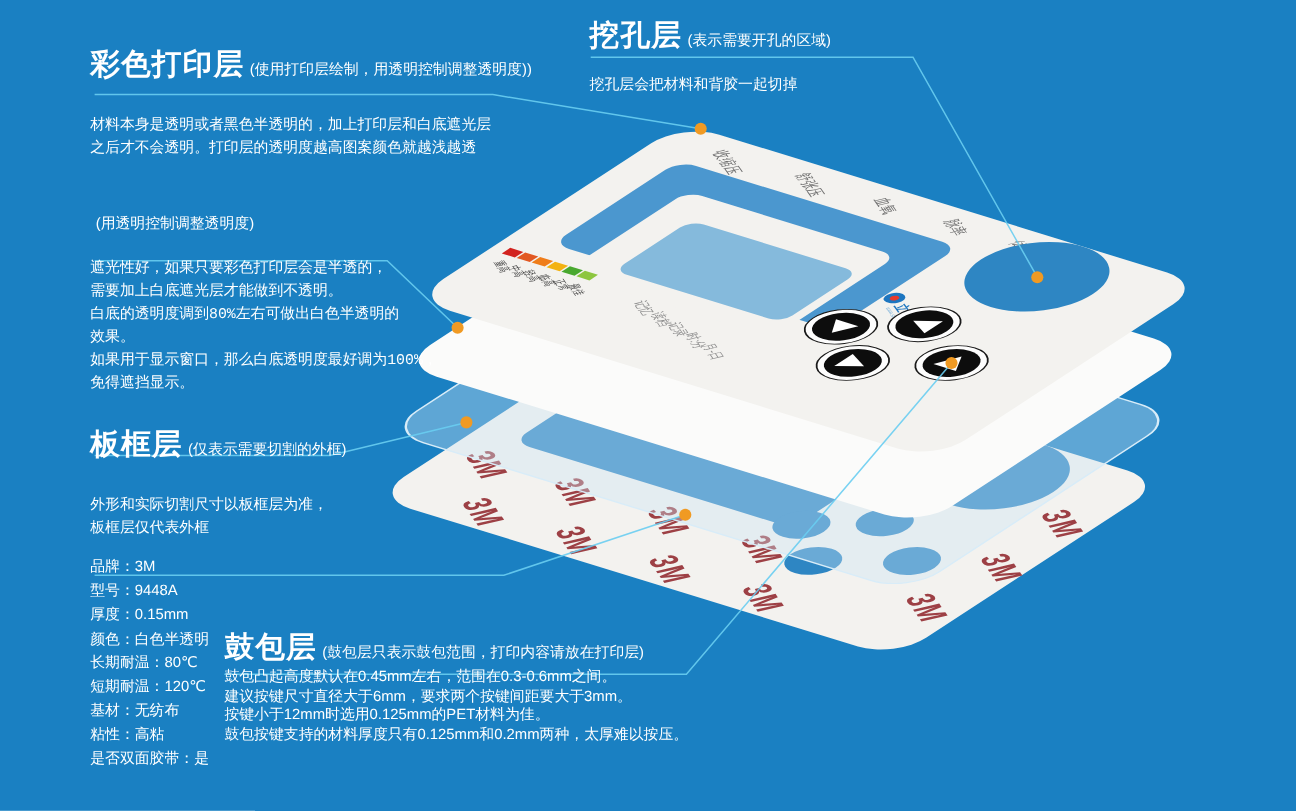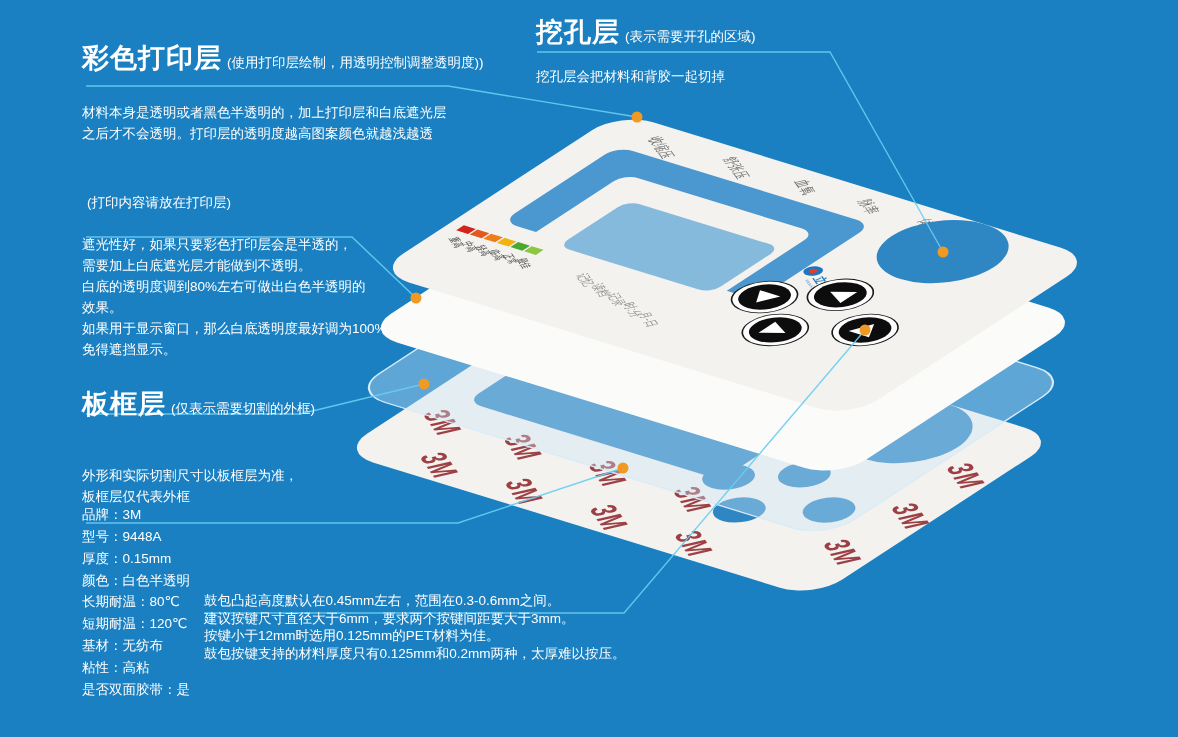--- a/index.html
+++ b/index.html
@@ -9,24 +9,24 @@
     font-family:"Liberation Sans","DejaVu Sans",sans-serif;
     -webkit-font-smoothing:antialiased;
   }
   svg.diagram{position:absolute;left:0;top:0;width:1178px;height:737px;display:block;}
   .ann{position:absolute;color:#ffffff;}
   .ann h2{display:flex;align-items:baseline;margin:0;font-weight:bold;white-space:nowrap;}
   .ann .t{font-size:27px;letter-spacing:1px;}
   .ann .note{font-size:13.5px;font-weight:normal;margin-left:5px;letter-spacing:0;}
   .ann .body{font-size:13.5px;line-height:1.56;white-space:pre-line;margin:0;}
   .ann-cp{left:82px;top:40px;}   .ann-cp .body{margin-top:26px;}
-  .ann-wb{left:82px;top:194px;}  .ann-wb .body{margin-top:22px;}
-  .ann-fr{left:82px;top:386px;}  .ann-fr .body{margin-top:43px;}
+  .ann-wb{left:82px;top:194px;}  .ann-wb .body{margin-top:22px;font-family:Liberation Mono, monospace;}
+  .ann-fr{left:82px;top:386px;}  .ann-fr .body{margin-top:26px;}
   .ann-ad{left:82px;top:486px;}  .ann-ad .body{margin-top:18px;line-height:1.62;}
-  .ann-bu{left:204px;top:570px;} .ann-bu .body{margin-top:22px;line-height:1.3;}
+  .ann-bu{left:204px;top:570px;} .ann-bu .body{line-height:1.3;}
   .ann-co{left:536px;top:14px;}  .ann-co .body{margin-top:16px;}
   .leader{fill:none;stroke:#69cdf1;stroke-width:1.4;opacity:.9;}
   .dot{fill:#f09a23;}
   .panelface{fill:#f3f2ef;}
   .mmm{font-size:33px;font-weight:bold;fill:#9d4045;letter-spacing:2px;font-family:"Liberation Sans",sans-serif;}
   .toplbl{font-size:15px;fill:#6f6f6f;font-family:"Liberation Sans",sans-serif;}
   .ctrlbl{font-size:13px;fill:#8f8f8f;font-family:"Liberation Sans",sans-serif;}
   .chiplbl{font-size:10.5px;fill:#3f3f3f;font-family:"Liberation Sans",sans-serif;}
   .logotxt{font-size:13px;font-weight:bold;fill:#1d76c0;font-family:"Liberation Sans",sans-serif;}
   .logosub{font-size:4.5px;fill:#5a9fd4;font-family:"Liberation Sans",sans-serif;}
@@ -166,21 +166,21 @@
   <section class="ann ann-co">
     <h2>
         <span class="t">挖孔层</span>
         <span class="note">(表示需要开孔的区域)</span>
       </h2>
     <p class="body">挖孔层会把材料和背胶一起切掉</p>
   </section>
 
   <section class="ann ann-wb">
     <h2>
-        <span class="note">(打印内容请放在打印层)</span>
+        <span class="note">(用透明控制调整透明度)</span>
       </h2>
     <p class="body">遮光性好，如果只要彩色打印层会是半透的，
 需要加上白底遮光层才能做到不透明。
 白底的透明度调到80%左右可做出白色半透明的
 效果。
 如果用于显示窗口，那么白底透明度最好调为100%，
 免得遮挡显示。</p>
   </section>
 
   <section class="ann ann-fr">
@@ -198,19 +198,23 @@
 厚度：0.15mm
 颜色：白色半透明
 长期耐温：80℃
 短期耐温：120℃
 基材：无纺布
 粘性：高粘
 是否双面胶带：是</p>
   </section>
 
   <section class="ann ann-bu">
+    <h2>
+        <span class="t">鼓包层</span>
+        <span class="note">(鼓包层只表示鼓包范围，打印内容请放在打印层)</span>
+      </h2>
     <p class="body">鼓包凸起高度默认在0.45mm左右，范围在0.3-0.6mm之间。
 建议按键尺寸直径大于6mm，要求两个按键间距要大于3mm。
 按键小于12mm时选用0.125mm的PET材料为佳。
 鼓包按键支持的材料厚度只有0.125mm和0.2mm两种，太厚难以按压。</p>
   </section>
 
 </div>
 
 </body></html>

